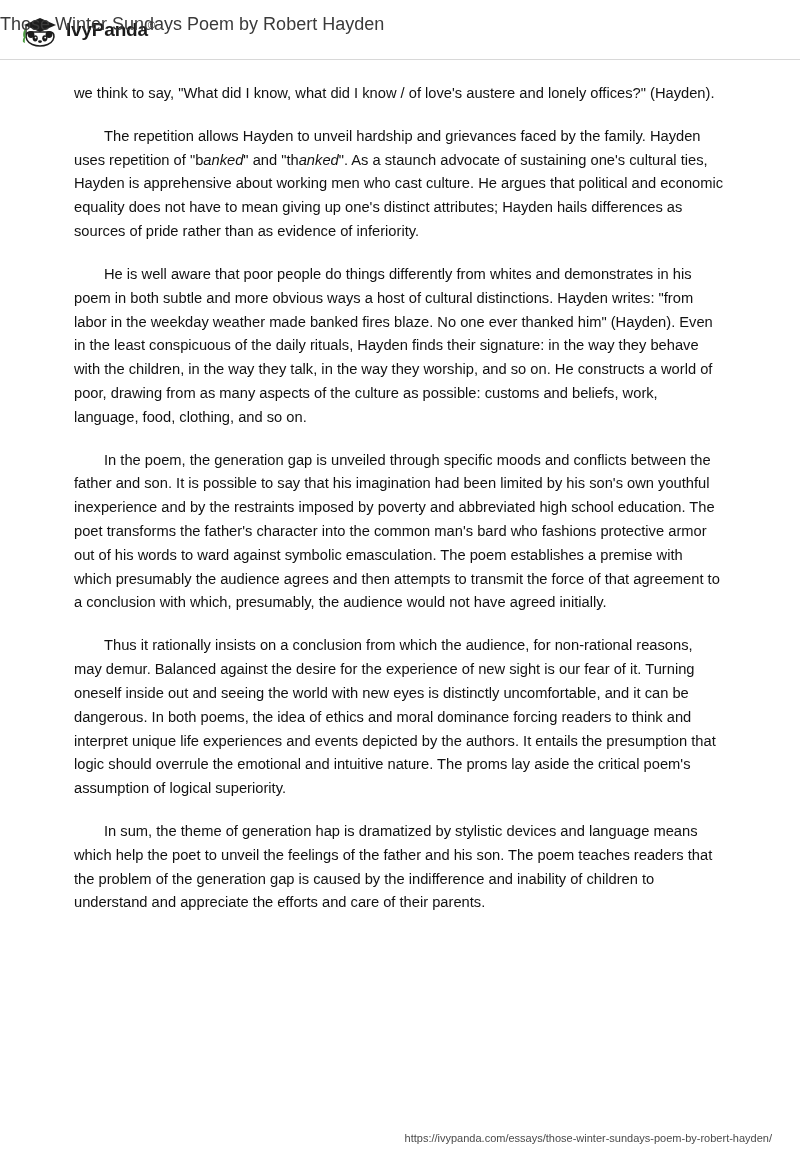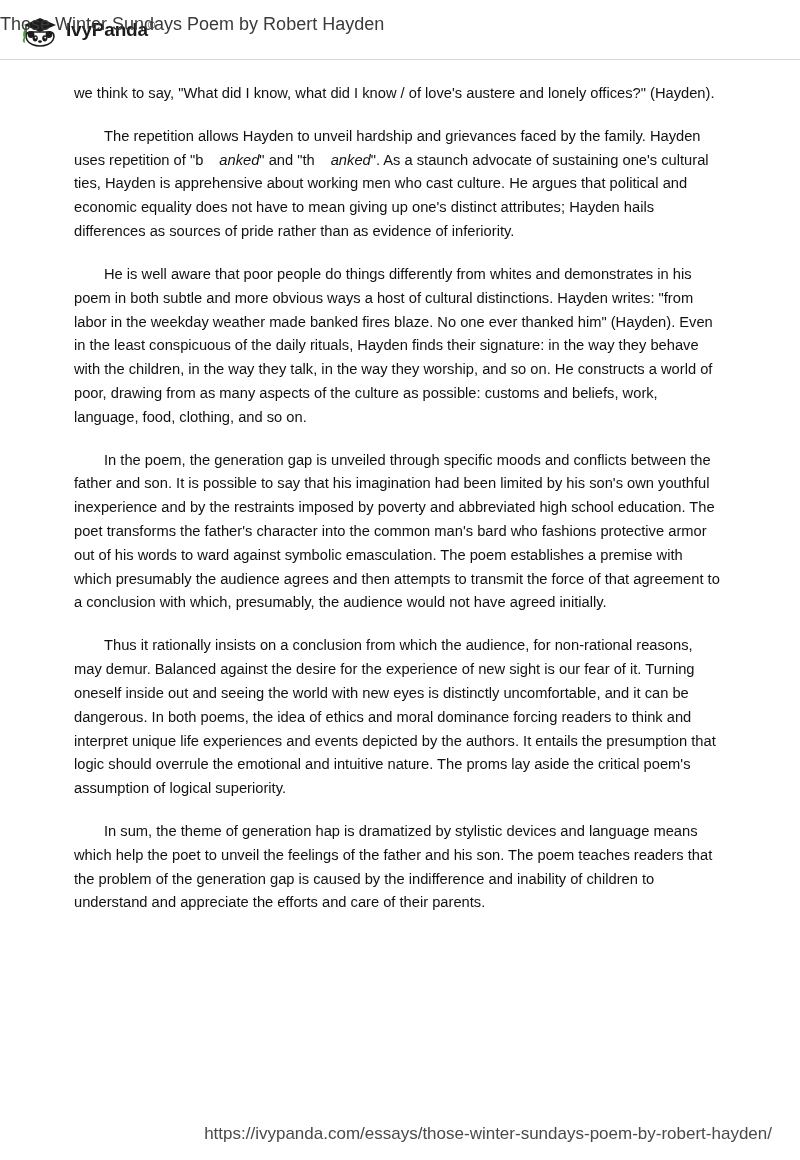--- a/index.html
+++ b/index.html
@@ -71,32 +71,31 @@
     line-height: 1.62;
     text-align: left;
     color: #111111;
     font-family: "Liberation Sans", sans-serif;
   }
   .content p.indent {
     text-indent: 30px;
   }
   .content p em {
     font-style: italic;
-    margin-left: 16px;
   }
 
   
   .page-footer {
     position: absolute;
     left: 0;
     right: 0;
     bottom: 16px;
     padding-right: 28px;
     text-align: right;
-    font-size: 17px;
+    font-size: 11px;
     color: #4a4a4a;
     font-family: "Liberation Sans", sans-serif;
   }
   .page-footer a {
     color: #4a4a4a;
     text-decoration: none;
   }
 </style>
 </head>
 <body>

